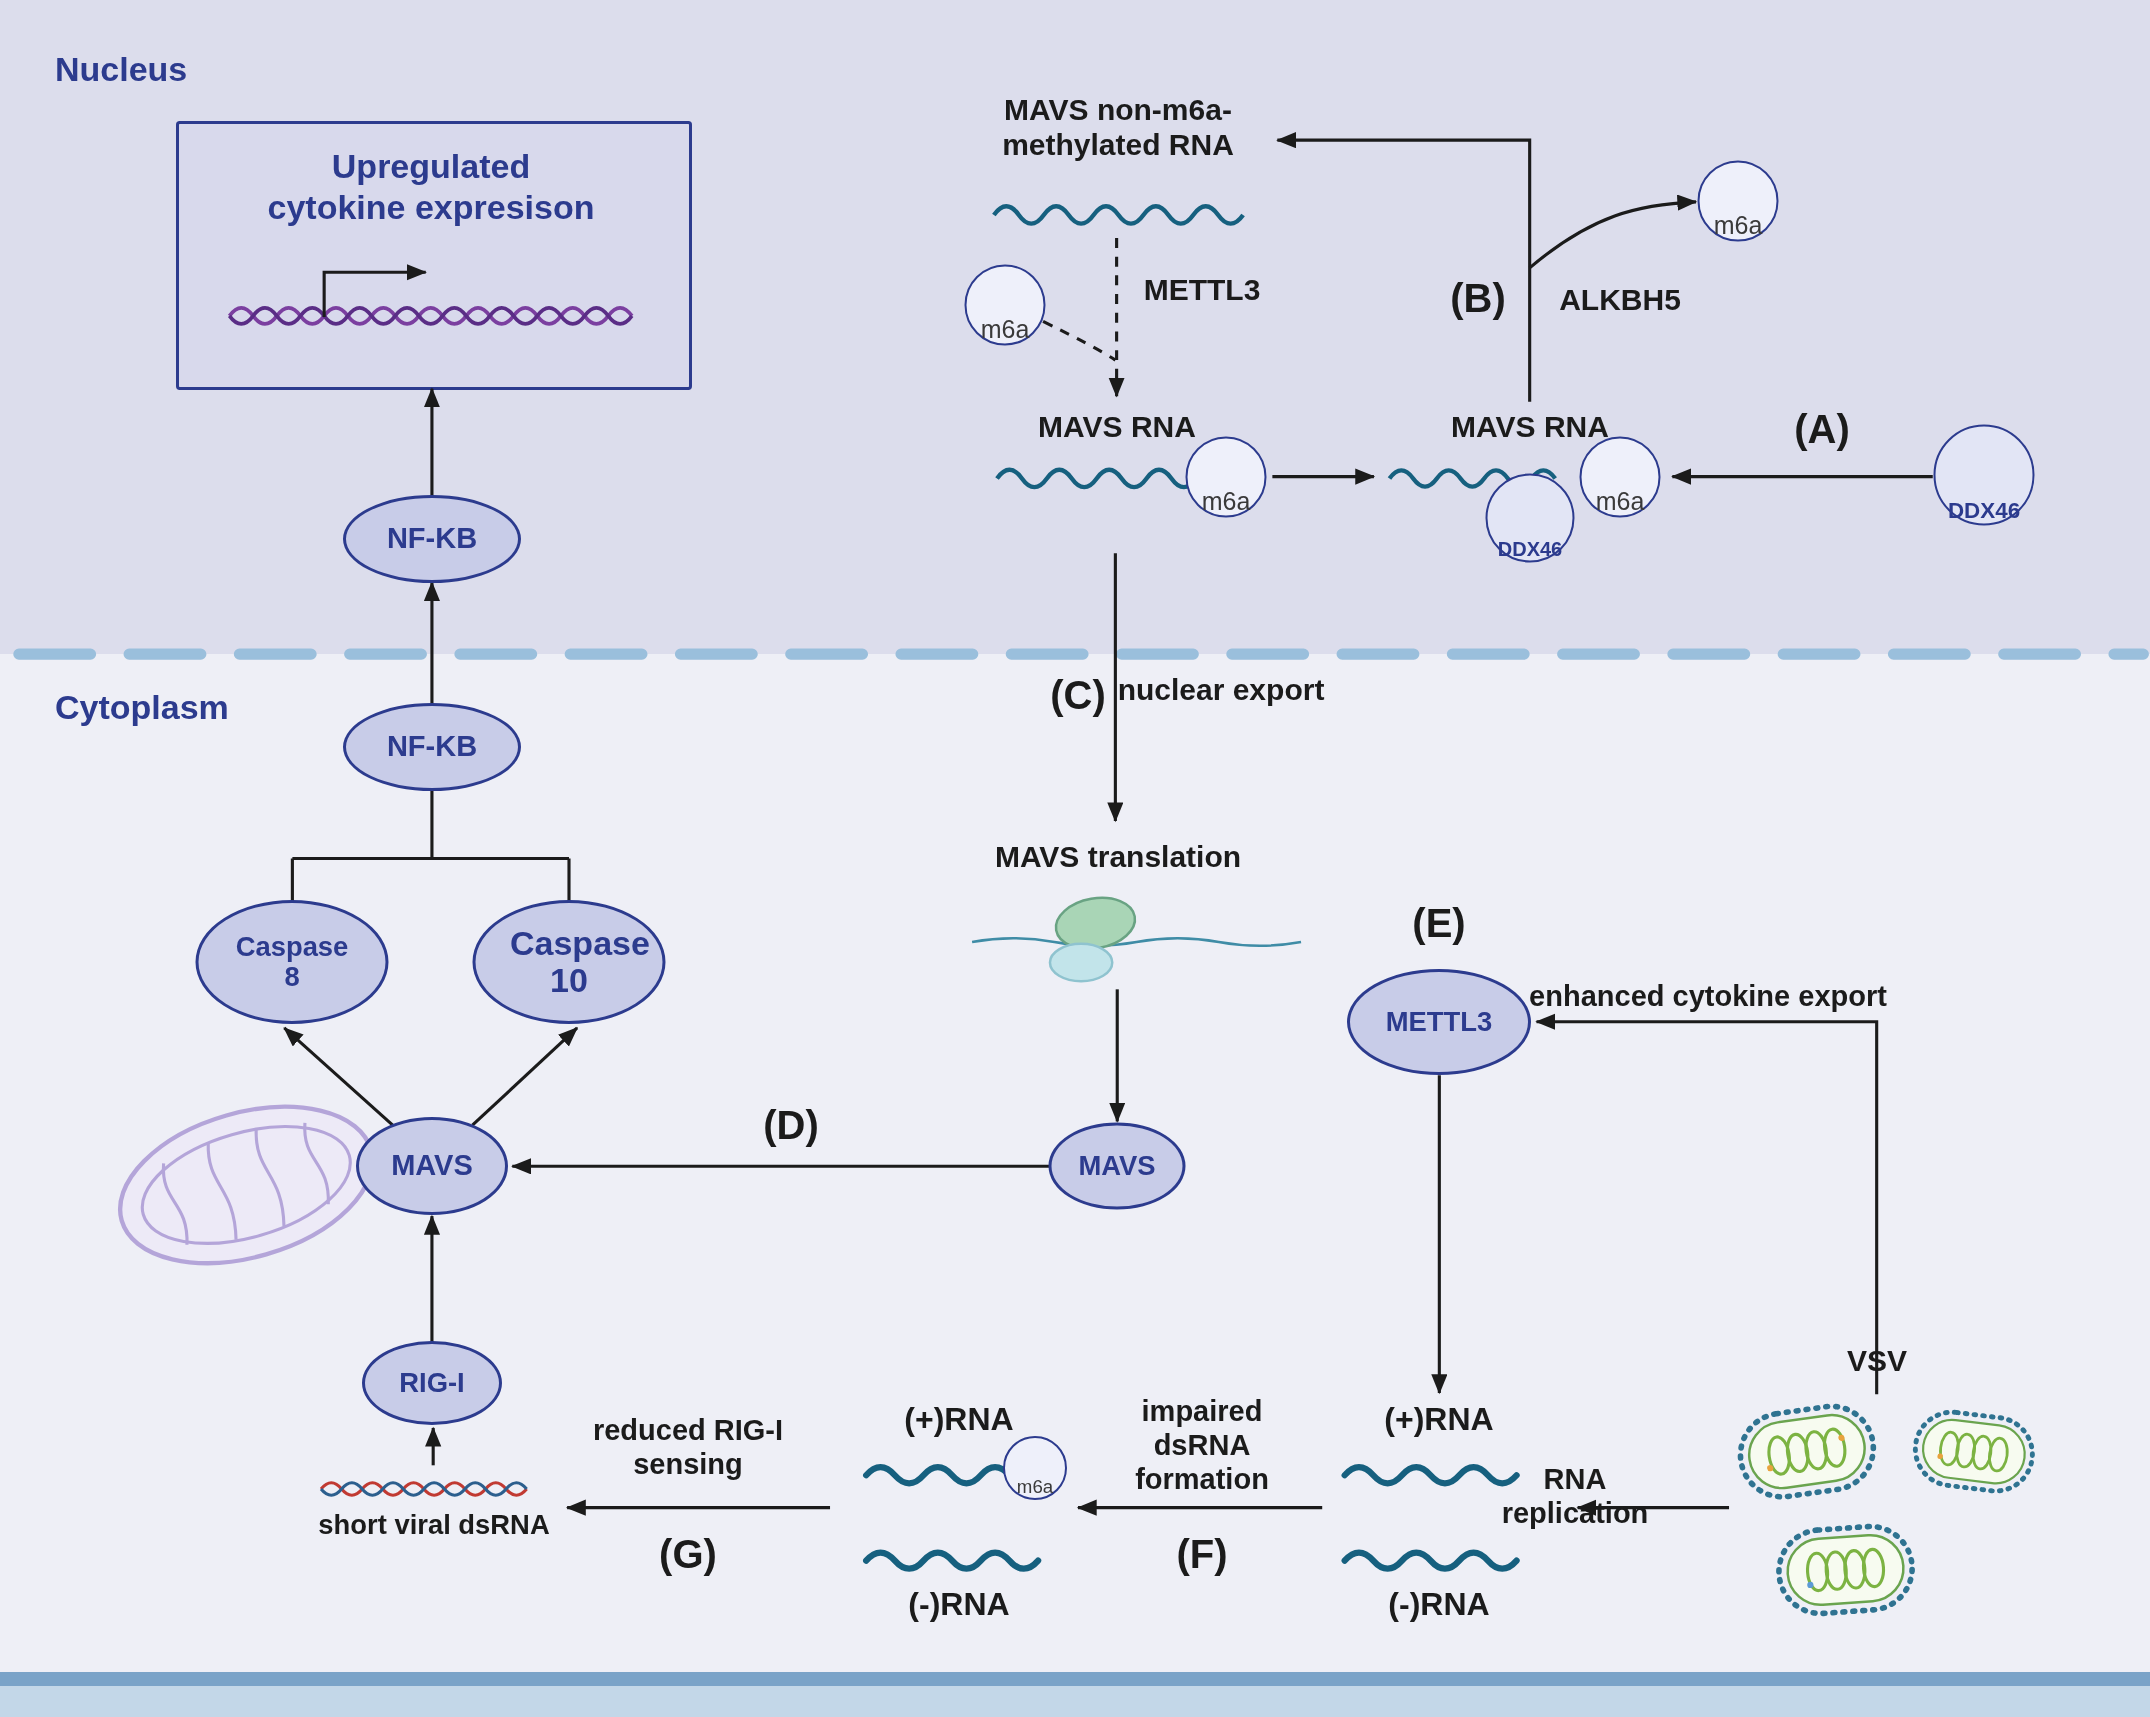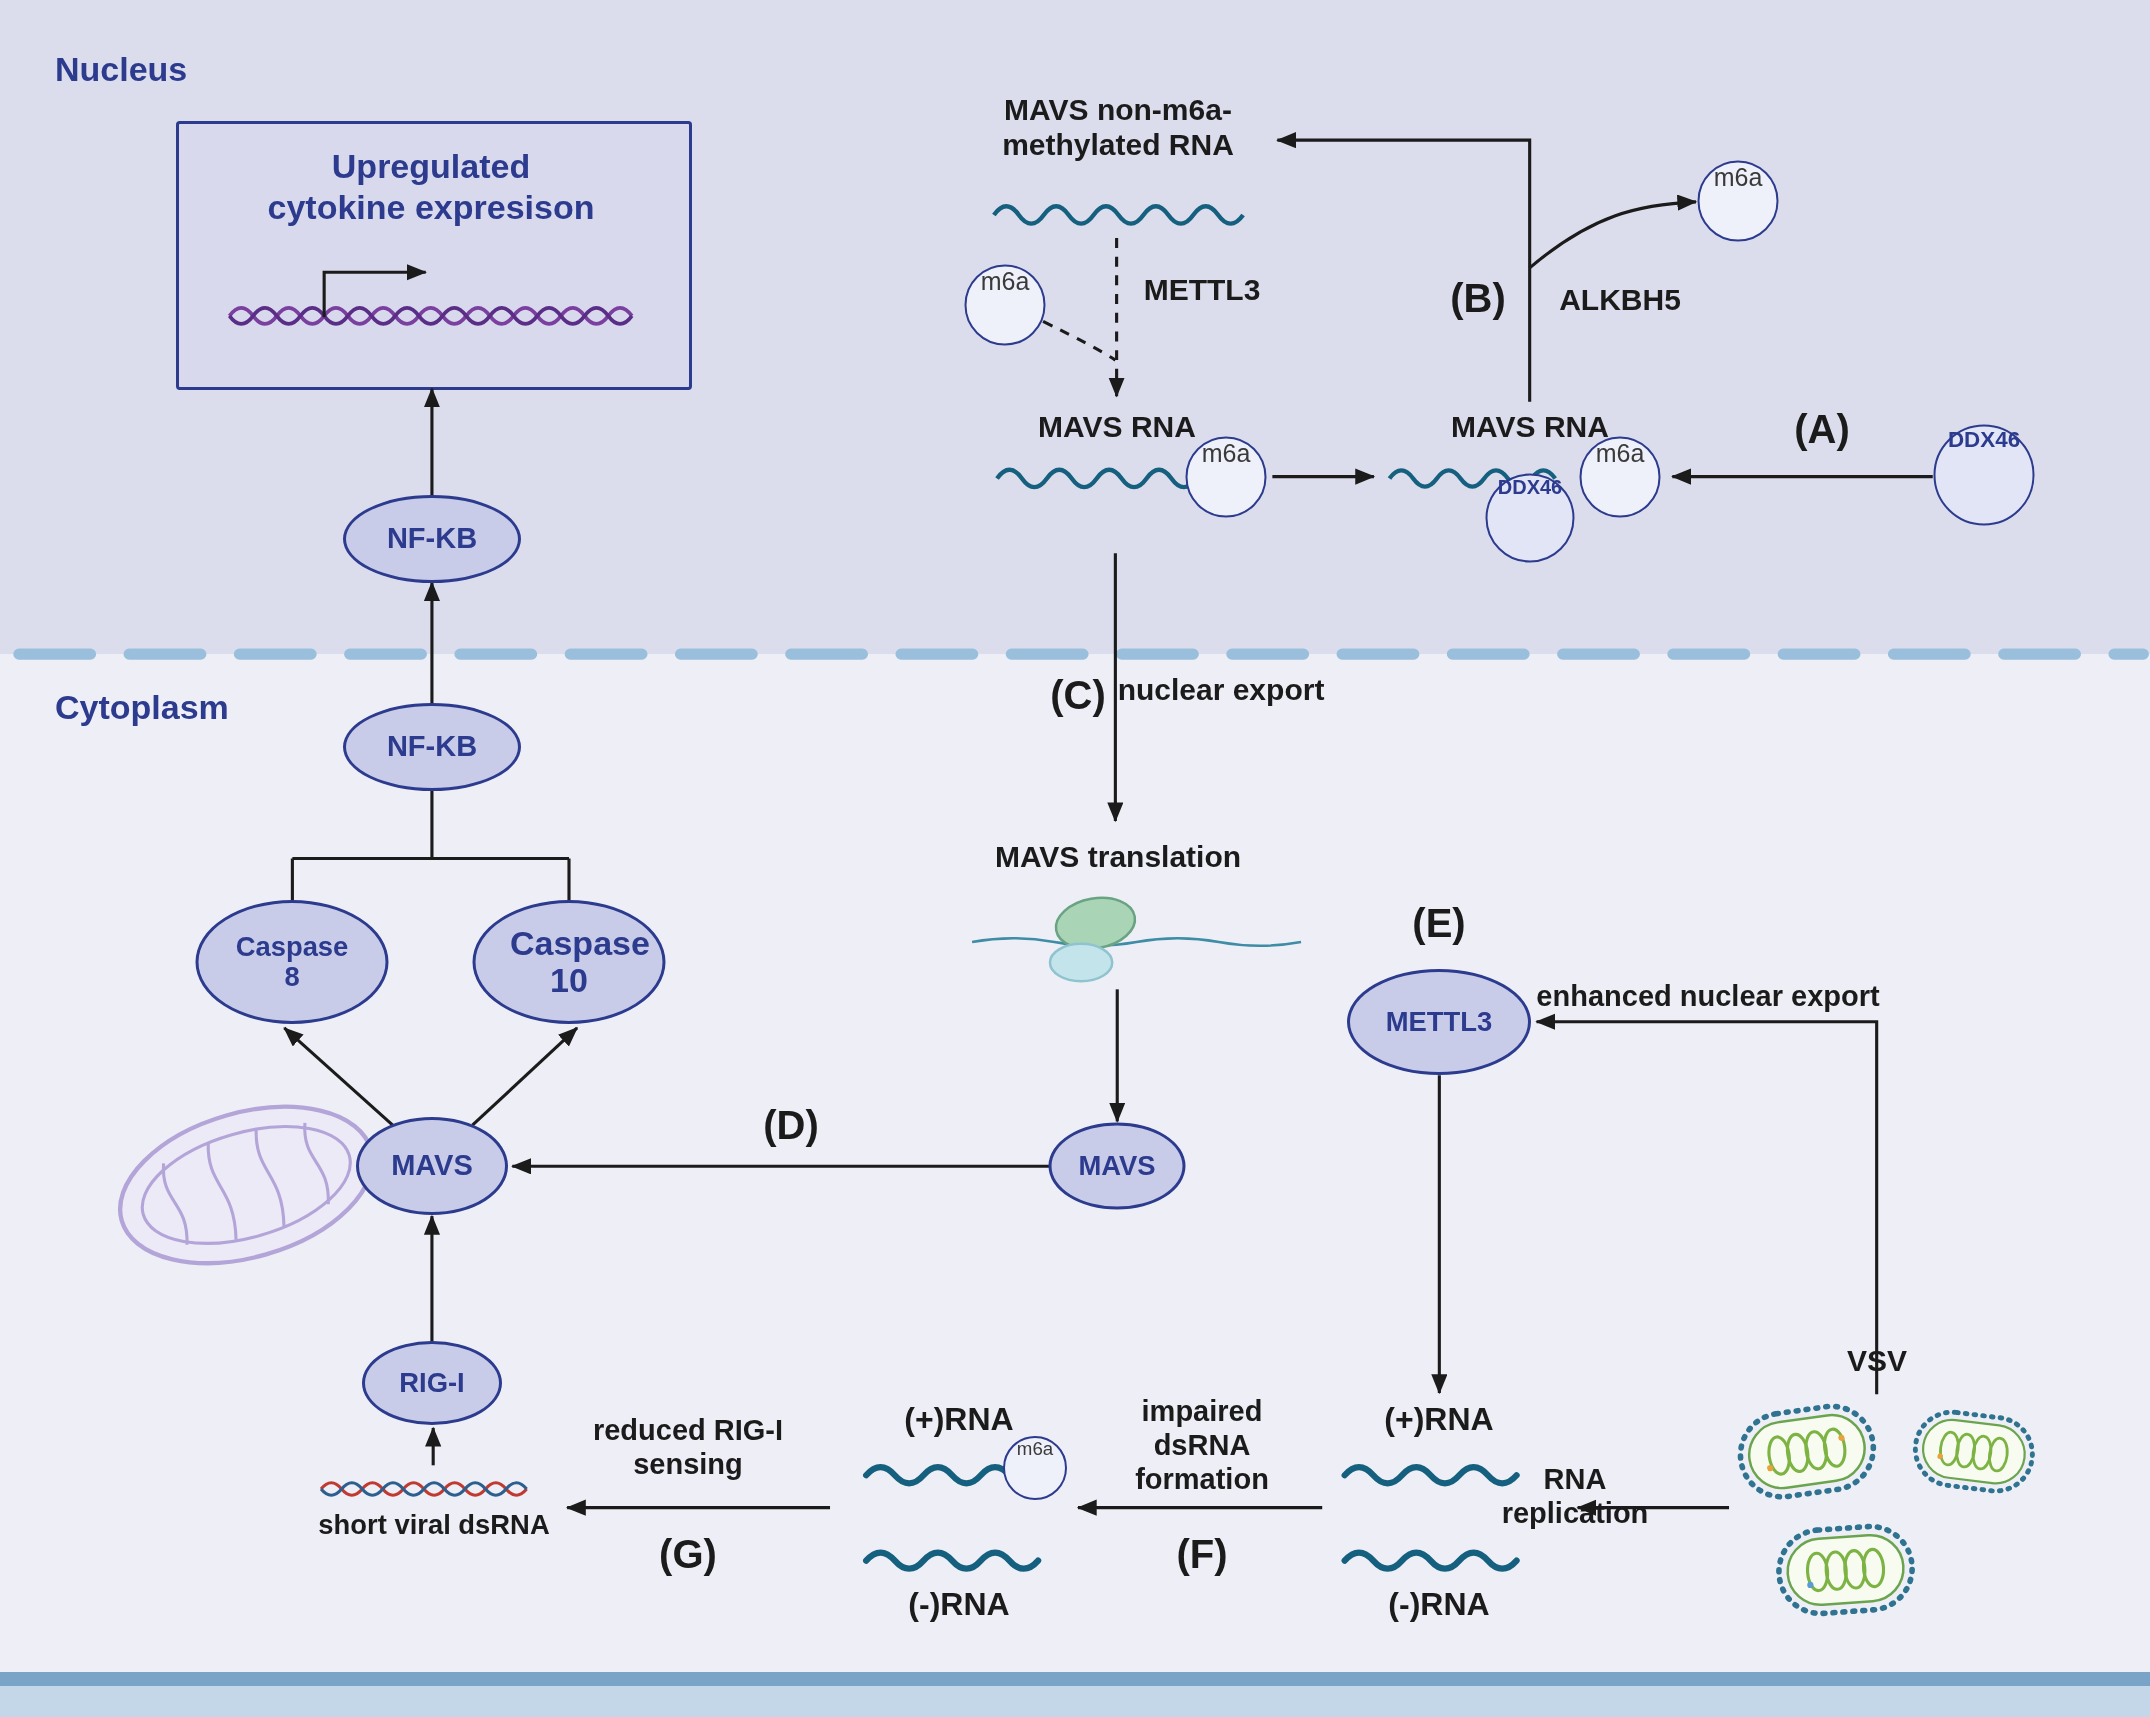--- a/index.html
+++ b/index.html
@@ -19,21 +19,21 @@
   .dash{stroke-dasharray:16 14;}
   .crista{fill:none;stroke:#b4a5d9;stroke-width:5;}
   .lbl{position:absolute;transform:translate(-50%,-50%);font-weight:bold;color:#1b1b1b;white-space:nowrap;font-size:30px;}
   .lbl-wrap{position:absolute;transform:translate(-50%,0);font-weight:bold;color:#1b1b1b;text-align:center;font-size:29px;line-height:1.18;}
   .big{font-size:40px;}
   .corner{position:absolute;font-weight:bold;color:#2c3b8e;font-size:34px;}
   .ellipse{position:absolute;transform:translate(-50%,-50%);border:3.1px solid #2c3b8e;border-radius:50%;
            background:#c8cce8;display:flex;align-items:center;justify-content:center;text-align:center;
            color:#2c3b8e;font-weight:bold;line-height:1.1;}
   .circle{position:absolute;transform:translate(-50%,-50%);border:2.5px solid #2c3b8e;border-radius:50%;
-          background:#eef0fa;display:flex;align-items:flex-start;justify-content:center;color:#3a3a3a;}
+          background:#eef0fa;display:flex;align-items:flex-end;justify-content:center;color:#3a3a3a;}
   .circle.navy{color:#2c3b8e;font-weight:bold;}
   .cytobox{position:absolute;left:176px;top:121px;width:510px;height:263px;border:3.7px solid #2c3b8e;background:#d8d9ec;border-radius:3.7px;}
   .boxtitle{position:absolute;left:431px;top:146px;transform:translate(-50%,0);text-align:center;
             color:#2c3b8e;font-weight:bold;font-size:34px;line-height:1.2;white-space:nowrap;}
 </style>
 </head>
 <body>
 
 <div id="canvas">
 
@@ -196,21 +196,21 @@
   <div class="lbl" style="left:1620px;top:300px;">ALKBH5</div>
   <div class="lbl" style="left:1117px;top:427px;">MAVS RNA</div>
   <div class="lbl" style="left:1530px;top:427px;">MAVS RNA</div>
   <div class="lbl big" style="left:1822px;top:429px;">(A)</div>
 
   <div class="lbl big" style="left:1078px;top:695px;">(C)</div>
   <div class="lbl" style="left:1221px;top:690px;">nuclear export</div>
   <div class="lbl" style="left:1118px;top:857px;">MAVS translation</div>
   <div class="lbl big" style="left:791px;top:1125px;">(D)</div>
   <div class="lbl big" style="left:1439px;top:923px;">(E)</div>
-  <div class="lbl" style="left:1708px;top:996px;font-size:29px;">enhanced nuclear export</div>
+  <div class="lbl" style="left:1708px;top:996px;font-size:29px;">enhanced cytokine export</div>
   <div class="lbl" style="left:959px;top:1419px;font-size:32px;">(+)RNA</div>
   <div class="lbl" style="left:959px;top:1604px;font-size:32px;">(-)RNA</div>
   <div class="lbl" style="left:1439px;top:1419px;font-size:32px;">(+)RNA</div>
   <div class="lbl" style="left:1439px;top:1604px;font-size:32px;">(-)RNA</div>
   <div class="lbl-wrap" style="left:1202px;top:1394px;width:193px;">impaired dsRNA formation</div>
   <div class="lbl big" style="left:1202px;top:1554px;">(F)</div>
   <div class="lbl-wrap" style="left:688px;top:1413px;width:224px;">reduced RIG-I sensing</div>
   <div class="lbl big" style="left:688px;top:1554px;">(G)</div>
   <div class="lbl-wrap" style="left:1575px;top:1430px;width:174px;margin-top:32px;">RNA replication</div>
   <div class="lbl" style="left:1877px;top:1361px;">VSV</div>

